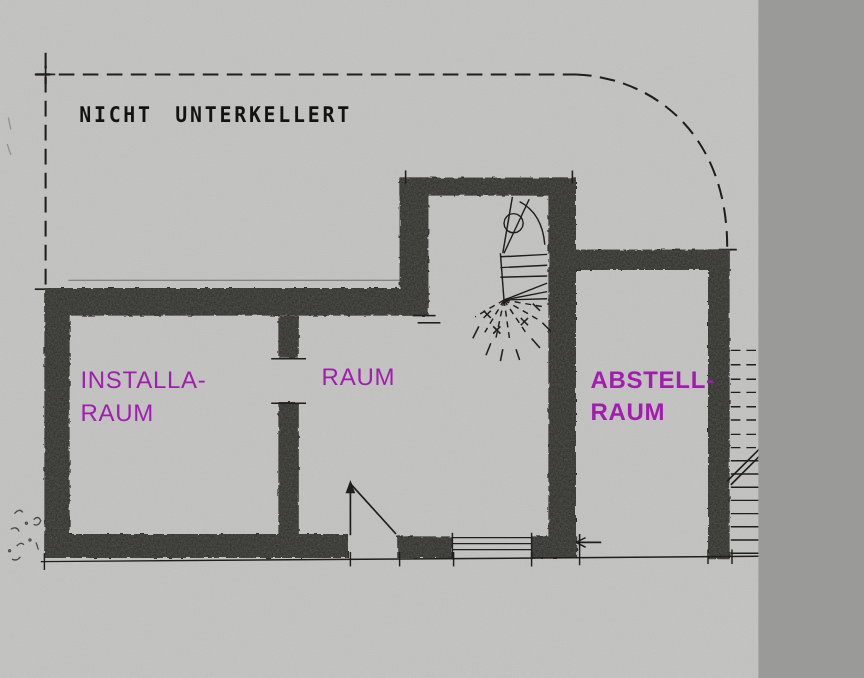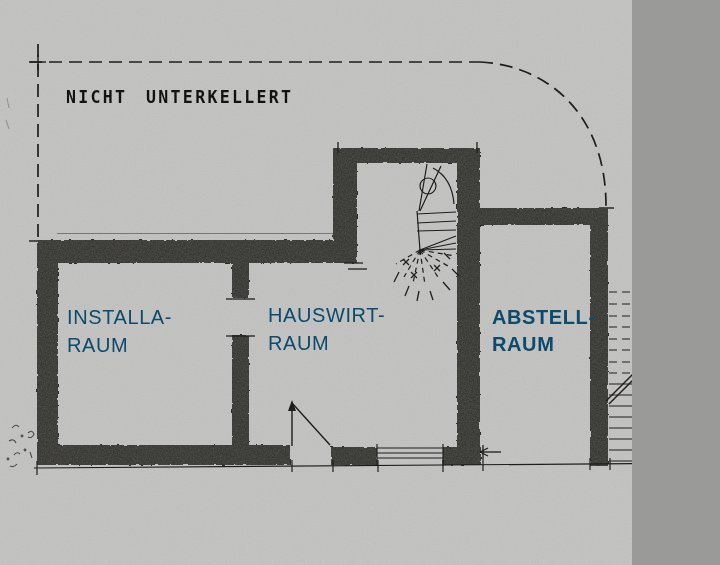--- a/index.html
+++ b/index.html
@@ -4,21 +4,21 @@
 <style>
   html,body{margin:0;padding:0;background:#9a9a98;}
   #canvas{
     position:relative;width:588px;height:565px;overflow:hidden;
     background:#c6c7c4;
     font-family:"Liberation Sans",sans-serif;
     padding-left:44px;
   }
   #plan-svg{position:absolute;left:0;top:0;width:720px;height:565px;}
   .room-label{
-    position:absolute;color:#0c4a6e;font-size:20px;line-height:28px;
+    position:absolute;color:#a21caf;font-size:20px;line-height:28px;
     letter-spacing:.6px;white-space:nowrap;
   }
   .room-label div{white-space:nowrap;}
   #label-abstellraum{line-height:27px;}
   #label-nicht-unterkellert{
     position:absolute;left:66px;top:86px;
     font-family:"DejaVu Sans Mono",monospace;font-weight:bold;
     font-size:18px;letter-spacing:2.5px;word-spacing:7px;color:#131311;
     transform:scaleX(.92);transform-origin:left center;white-space:nowrap;
   }
@@ -233,21 +233,20 @@
   </svg>
 
   <div id="label-nicht-unterkellert">NICHT UNTERKELLERT</div>
 
   <div class="room-label" id="label-installationsraum" style="left:67px;top:303px;">
     <div>INSTALLA-</div>
     <div>RAUM</div>
   </div>
 
   <div class="room-label" id="label-hauswirtschaftsraum" style="left:268px;top:301px;">
-    <div>HAUSWIRT-</div>
     <div>RAUM</div>
   </div>
 
   <div class="room-label" id="label-abstellraum" style="left:492px;top:304px;font-weight:bold;">
     <div>ABSTELL-</div>
     <div>RAUM</div>
   </div>
 
 </div>
 

